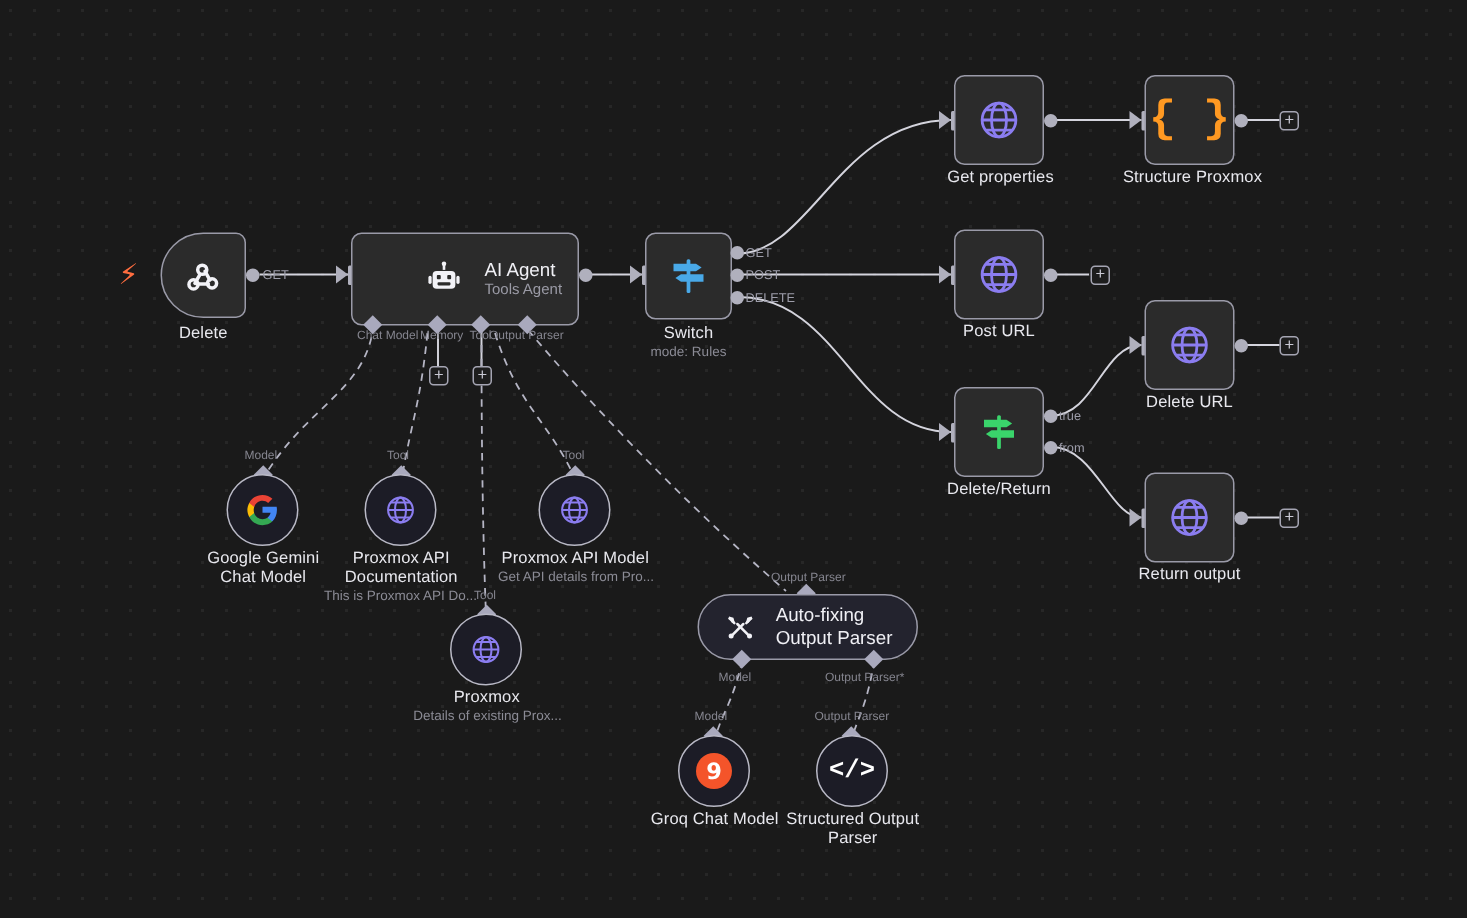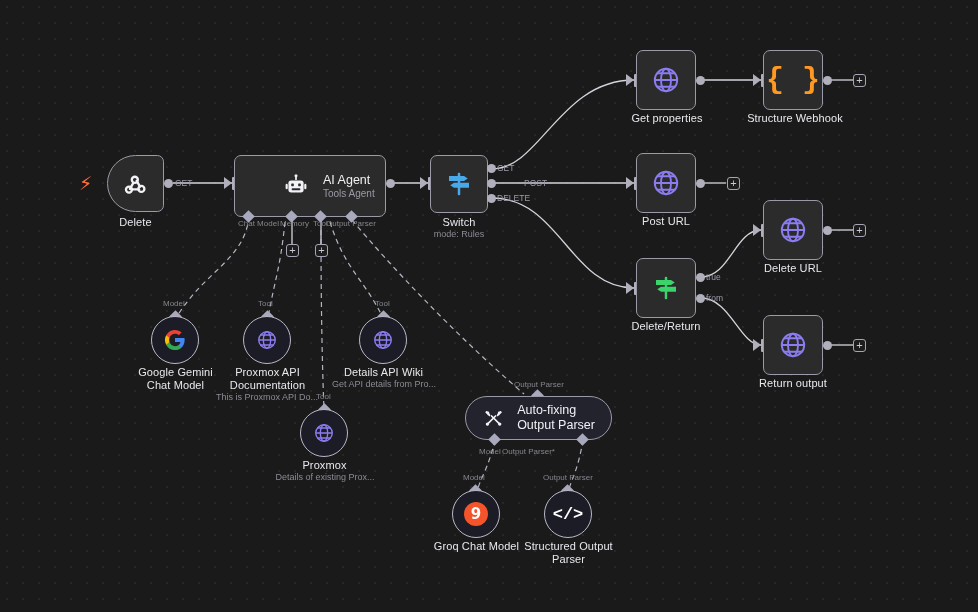--- a/index.html
+++ b/index.html
@@ -186,21 +186,21 @@
           <rect x="11" y="3" width="2" height="18" rx="0.8"></rect>
           <path d="M4 5.5 h12 l3 2 -3 2 H4 z"></path>
           <path d="M20 11 H8 l-3 2 3 2 h12 z"></path>
         </g>
       </svg>
     </div>
     <div class="port" style="left:487px;top:164px;"></div>
     <div class="port" style="left:487px;top:179px;"></div>
     <div class="port" style="left:487px;top:194px;"></div>
     <div class="plabel" style="left:497px;top:163px;">GET</div>
-    <div class="plabel" style="left:524px;top:178px;">POST</div>
+    <div class="plabel" style="left:497px;top:178px;">POST</div>
     <div class="plabel" style="left:497px;top:193px;">DELETE</div>
     <div class="ttl" style="left:409px;top:216px;width:100px;">Switch</div>
     <div class="sub" style="left:409px;top:229px;width:100px;">mode: Rules</div>
   </div>
 
   <div class="node">
     <div class="inarrow" style="left:626px;top:74px;"></div>
     <div class="inbar" style="left:634px;top:74px;"></div>
     <div class="card" style="left:636px;top:50px;width:60px;height:60px;">
       <svg class="globe" viewBox="0 0 24 24">
@@ -216,21 +216,21 @@
   </div>
 
   <div class="node">
     <div class="inarrow" style="left:753px;top:74px;"></div>
     <div class="inbar" style="left:761px;top:74px;"></div>
     <div class="card" style="left:763px;top:50px;width:60px;height:60px;">
       <span class="brace">{ }</span>
     </div>
     <div class="port" style="left:823px;top:76px;"></div>
     <div class="plus" style="left:853px;top:74px;">+</div>
-    <div class="ttl" style="left:740px;top:112px;width:110px;">Structure Webhook</div>
+    <div class="ttl" style="left:740px;top:112px;width:110px;">Structure Proxmox</div>
   </div>
 
   <div class="node">
     <div class="inarrow" style="left:626px;top:177px;"></div>
     <div class="inbar" style="left:634px;top:177px;"></div>
     <div class="card" style="left:636px;top:153px;width:60px;height:60px;">
       <svg class="globe" viewBox="0 0 24 24">
         <g fill="none" stroke="#8b7df0" stroke-width="1.5">
           <circle cx="12" cy="12" r="9"></circle>
           <ellipse cx="12" cy="12" rx="4" ry="9"></ellipse>
@@ -331,21 +331,21 @@
     <div class="diamond" style="left:379px;top:312px;"></div>
     <div class="circ" style="left:359px;top:316px;width:48px;height:48px;">
       <svg width="22" height="22" viewBox="0 0 24 24">
         <g fill="none" stroke="#8b7df0" stroke-width="1.5">
           <circle cx="12" cy="12" r="9"></circle>
           <ellipse cx="12" cy="12" rx="4" ry="9"></ellipse>
           <path d="M3 12h18M4.6 6.6h14.8M4.6 17.4h14.8"></path>
         </g>
       </svg>
     </div>
-    <div class="ttl" style="left:334px;top:366px;width:99px;">Details API Wiki</div>
+    <div class="ttl" style="left:334px;top:366px;width:99px;">Proxmox API Model</div>
     <div class="sub" style="left:329px;top:379px;width:110px;">Get API details from Pro...</div>
   </div>
 
   <div class="node">
     <div class="clabel" style="left:316px;top:392px;">Tool</div>
     <div class="diamond" style="left:320px;top:405px;"></div>
     <div class="circ" style="left:300px;top:409px;width:48px;height:48px;">
       <svg width="22" height="22" viewBox="0 0 24 24">
         <g fill="none" stroke="#8b7df0" stroke-width="1.5">
           <circle cx="12" cy="12" r="9"></circle>
@@ -374,21 +374,21 @@
           <path d="M21.4 3.2 l-3.6 1 -1 3.6 2.3 .6 .9-2.2 2.2-.9z"></path>
           <circle cx="4.3" cy="19.6" r="2.1"></circle>
           <circle cx="19.7" cy="19.6" r="2.1"></circle>
         </g>
       </svg>
       <div class="inline-ttl" style="width:108px;">Auto-fixing Output Parser</div>
     </div>
     <div class="diamond" style="left:490px;top:435px;"></div>
     <div class="diamond" style="left:578px;top:435px;"></div>
     <div class="clabel" style="left:479px;top:447px;">Model</div>
-    <div class="clabel" style="left:502px;top:447px;">Output Parser*</div>
+    <div class="clabel" style="left:530px;top:447px;padding-left:20px;">Output Parser*</div>
   </div>
 
   <div class="node">
     <div class="clabel" style="left:463px;top:473px;">Model</div>
     <div class="diamond" style="left:471px;top:486px;"></div>
     <div class="circ" style="left:452px;top:490px;width:48px;height:48px;">
       <div class="groq">9</div>
     </div>
     <div class="ttl" style="left:427px;top:540px;width:99px;">Groq Chat Model</div>
   </div>

